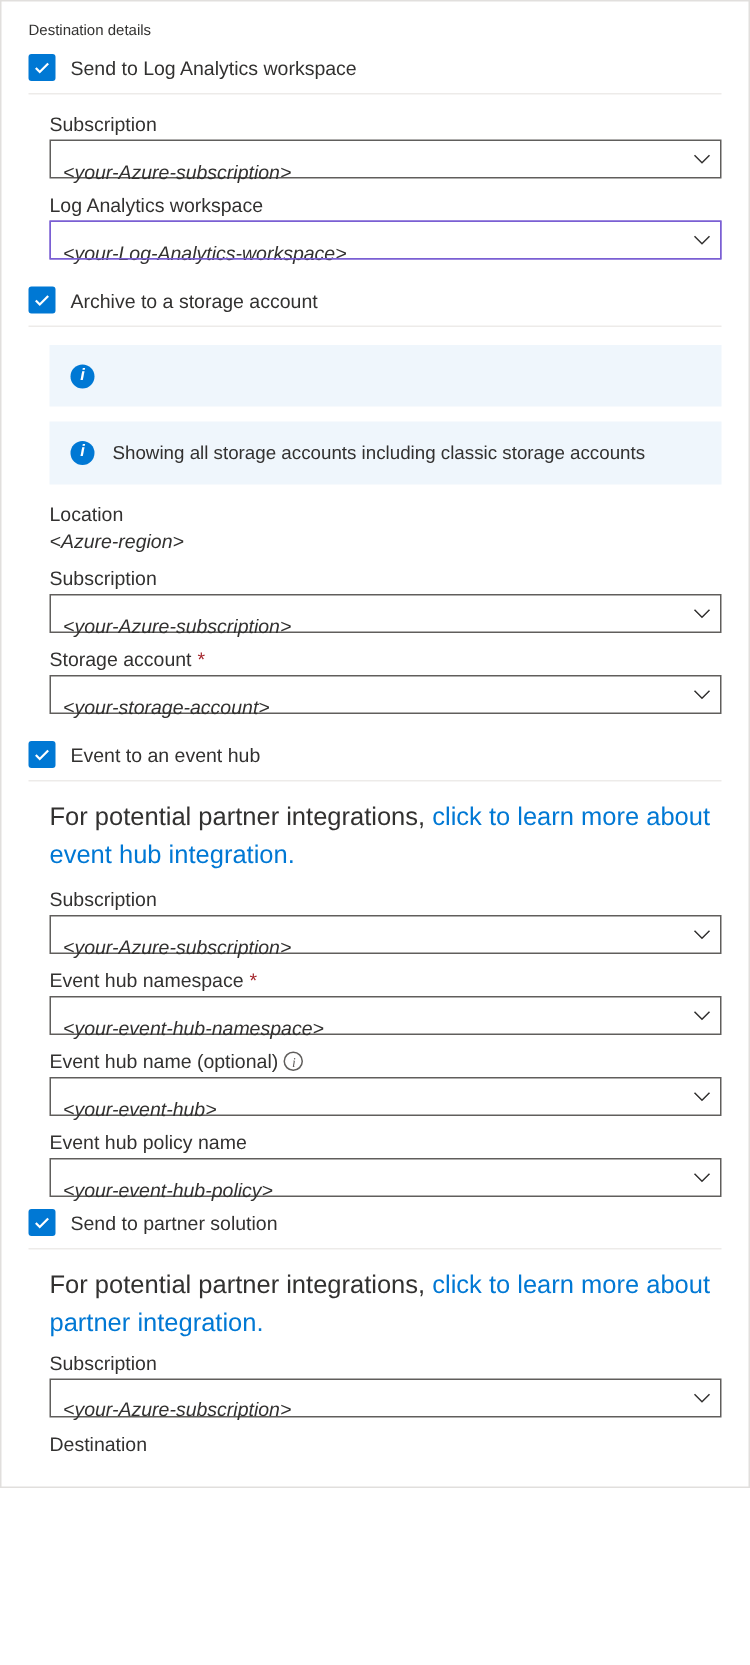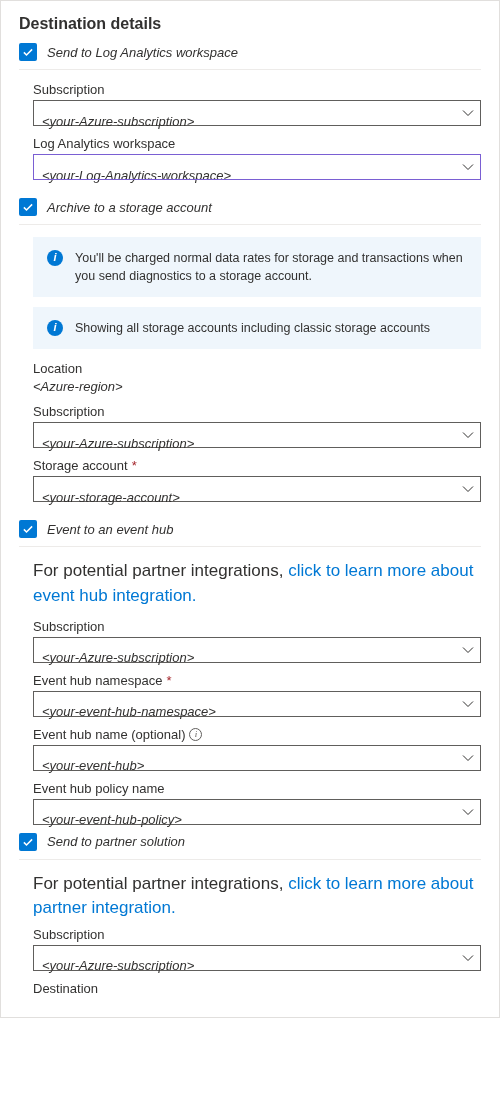--- a/index.html
+++ b/index.html
@@ -10,30 +10,29 @@
     font-size: 13px;
     color: #323130;
     background: #fff;
     width: 500px;
   }
   .panel {
     border: 1px solid #e1dfdd;
     padding: 14px 18px 18px 18px;
   }
   .section-title {
-    font-weight: 700;
-    font-size: 16px;
+    font-weight: 400;
+    font-size: 10px;
     margin-bottom: 10px;
   }
   .checkbox-row {
     display: flex;
     align-items: center;
     gap: 10px;
     margin: 8px 0 6px 0;
-    font-style: italic;
   }
   .checkbox {
     width: 18px;
     height: 18px;
     border-radius: 2px;
     background: #0078d4;
     display: flex;
     align-items: center;
     justify-content: center;
     flex-shrink: 0;
@@ -167,21 +166,20 @@
       <svg viewBox="0 0 16 16">
           <path d="M13.5 4.5 6 12 2.5 8.5" fill="none" stroke="#fff" stroke-width="2"></path>
         </svg>
     </div>
     <span>Archive to a storage account</span>
   </div>
   <hr class="divider">
   <div class="subsection">
     <div class="info-box">
       <div class="info-icon">i</div>
-      <div>You'll be charged normal data rates for storage and transactions when you send diagnostics to a storage account.</div>
     </div>
     <div class="info-box">
       <div class="info-icon">i</div>
       <div>Showing all storage accounts including classic storage accounts</div>
     </div>
     <div class="field-label" style="margin-top:12px">Location</div>
     <div class="static-value">&lt;Azure-region&gt;</div>
     <div class="field-label">Subscription</div>
     <div class="dropdown">
       <span>&lt;your-Azure-subscription&gt;</span>

